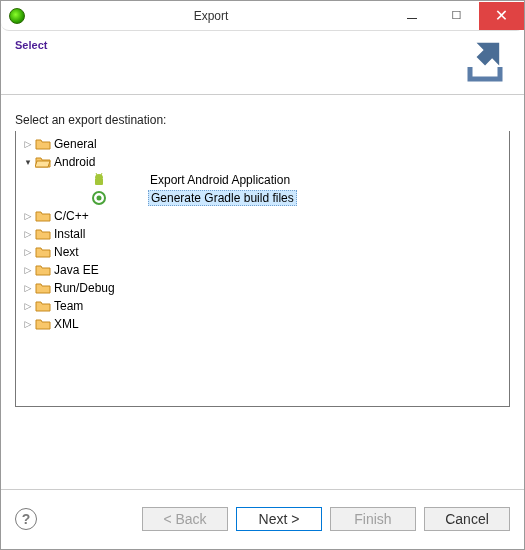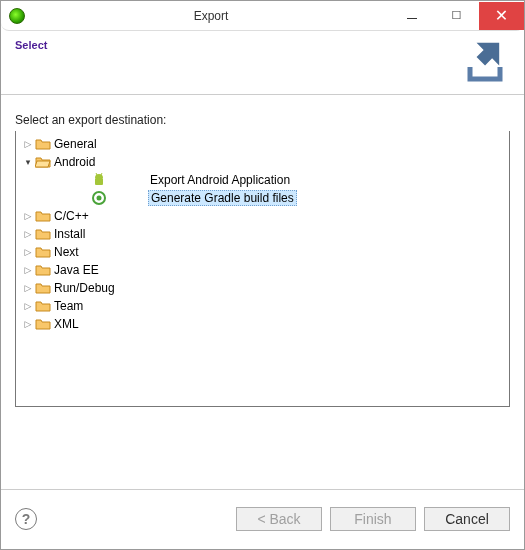--- a/index.html
+++ b/index.html
@@ -302,15 +302,16 @@
       </span>
       <span class="node-label">XML</span>
     </div>
 
   </div>
 </div>
 
 <div class="footer">
   <div class="help-icon">?</div>
   <button class="btn disabled">&lt; Back</button>
+  <button class="btn primary">Next &gt;</button>
   <button class="btn disabled">Finish</button>
   <button class="btn">Cancel</button>
 </div>
 
 </body></html>

